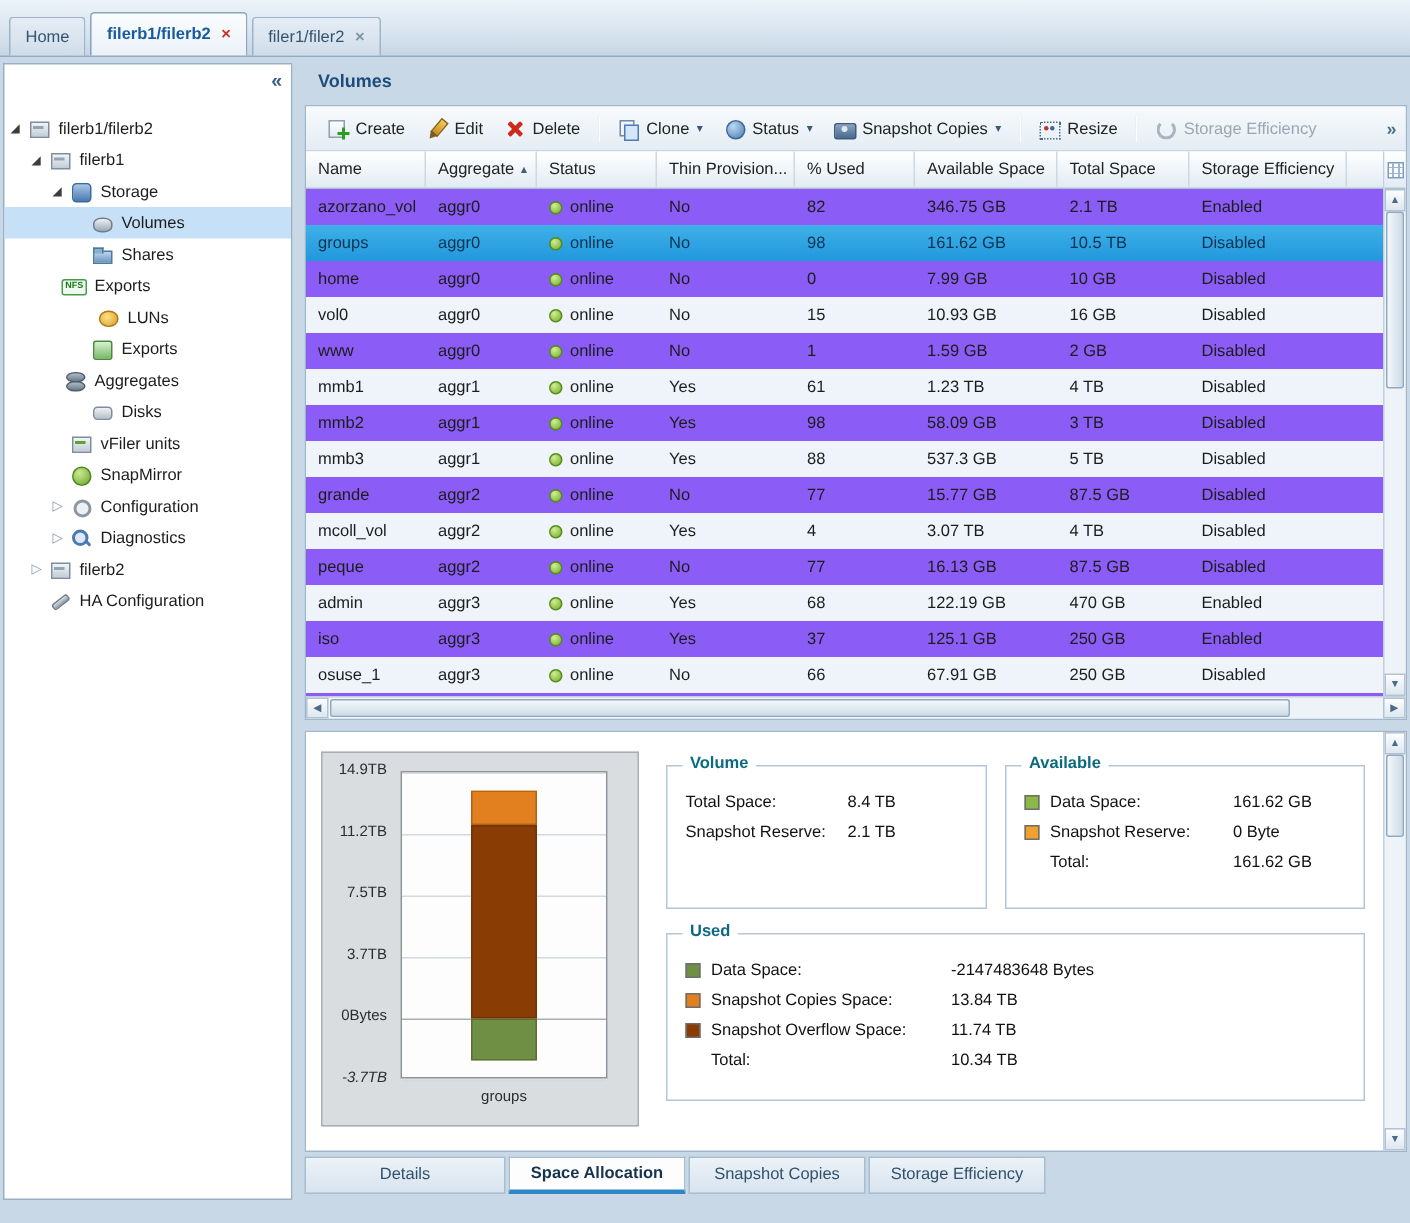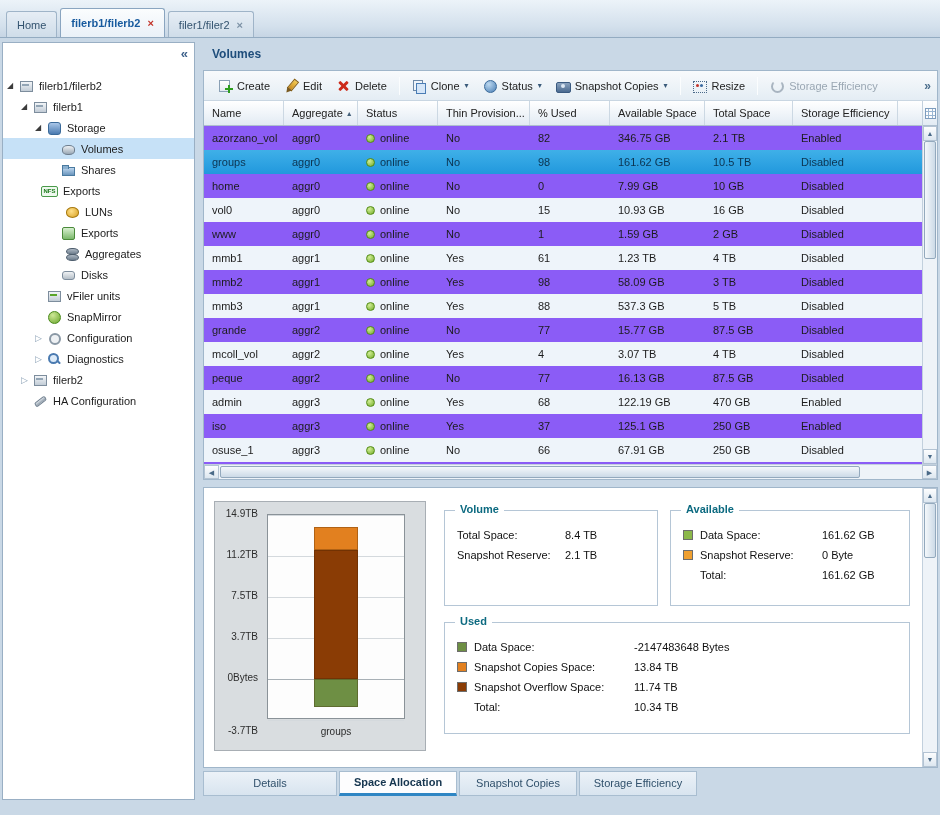--- a/index.html
+++ b/index.html
@@ -313,21 +313,21 @@
       <div class="tree-item" data-name="sidebar-item-luns" style="padding-left: 50px;">
         <span class="tree-arrow" data-name="tree-indent"></span>
         <span class="tico ic-luns" data-name="luns-icon"></span>
         <span class="tree-label" data-name="tree-item-label">LUNs</span>
       </div>
       <div class="tree-item" data-name="sidebar-item-qtrees" style="padding-left: 46px;">
         <span class="tree-arrow" data-name="tree-indent"></span>
         <span class="tico ic-qtrees" data-name="qtrees-icon"></span>
         <span class="tree-label" data-name="tree-item-label">Exports</span>
       </div>
-      <div class="tree-item" data-name="sidebar-item-aggregates" style="padding-left: 50px;">
+      <div class="tree-item" data-name="sidebar-item-aggregates" style="padding-left: 28px;">
         <span class="tree-arrow" data-name="tree-indent"></span>
         <span class="tico ic-aggregates" data-name="aggregates-icon"></span>
         <span class="tree-label" data-name="tree-item-label">Aggregates</span>
       </div>
       <div class="tree-item" data-name="sidebar-item-disks" style="padding-left: 46px;">
         <span class="tree-arrow" data-name="tree-indent"></span>
         <span class="tico ic-disks" data-name="disks-icon"></span>
         <span class="tree-label" data-name="tree-item-label">Disks</span>
       </div>
       <div class="tree-item" data-name="sidebar-item-vfiler-units" style="padding-left: 32px;">
@@ -840,21 +840,21 @@
 </div>
 
 <div class="details-panel" data-name="space-allocation-panel">
   <div class="chart-box" data-name="space-allocation-chart">
     <div class="chart-yticks" data-name="chart-y-axis">
         <div class="ytick" data-name="y-axis-tick-label" style="top: -6px;">14.9TB</div>
         <div class="ytick" data-name="y-axis-tick-label" style="top: 34.8px;">11.2TB</div>
         <div class="ytick" data-name="y-axis-tick-label" style="top: 75.6px;">7.5TB</div>
         <div class="ytick" data-name="y-axis-tick-label" style="top: 117.4px;">3.7TB</div>
         <div class="ytick" data-name="y-axis-tick-label" style="top: 158.2px;">0Bytes</div>
-        <div class="ytick" data-name="y-axis-tick-label" style="top: 211px;">-3.7TB</div>
+        <div class="ytick" data-name="y-axis-tick-label" style="top: 199px; font-style: italic;">-3.7TB</div>
       </div>
     <div class="chart-plot" data-name="chart-plot">
         <div class="gridline" data-name="chart-gridline" style="top: 0px;"></div>
         <div class="gridline" data-name="chart-gridline" style="top: 40.8px;"></div>
         <div class="gridline" data-name="chart-gridline" style="top: 81.6px;"></div>
         <div class="gridline" data-name="chart-gridline" style="top: 123.4px;"></div>
         <div class="gridline zero" data-name="chart-gridline" style="top: 164.2px;"></div>
         <div class="gridline" data-name="chart-gridline" style="top: 205px;"></div>
         <div class="seg" data-name="bar-segment-data-space" style="top: 164.2px; height: 27.6px; background: rgb(110, 143, 68);"></div>
         <div class="seg" data-name="bar-segment-snapshot-overflow-space" style="top: 34.8px; height: 129.4px; background: rgb(138, 60, 5);"></div>

